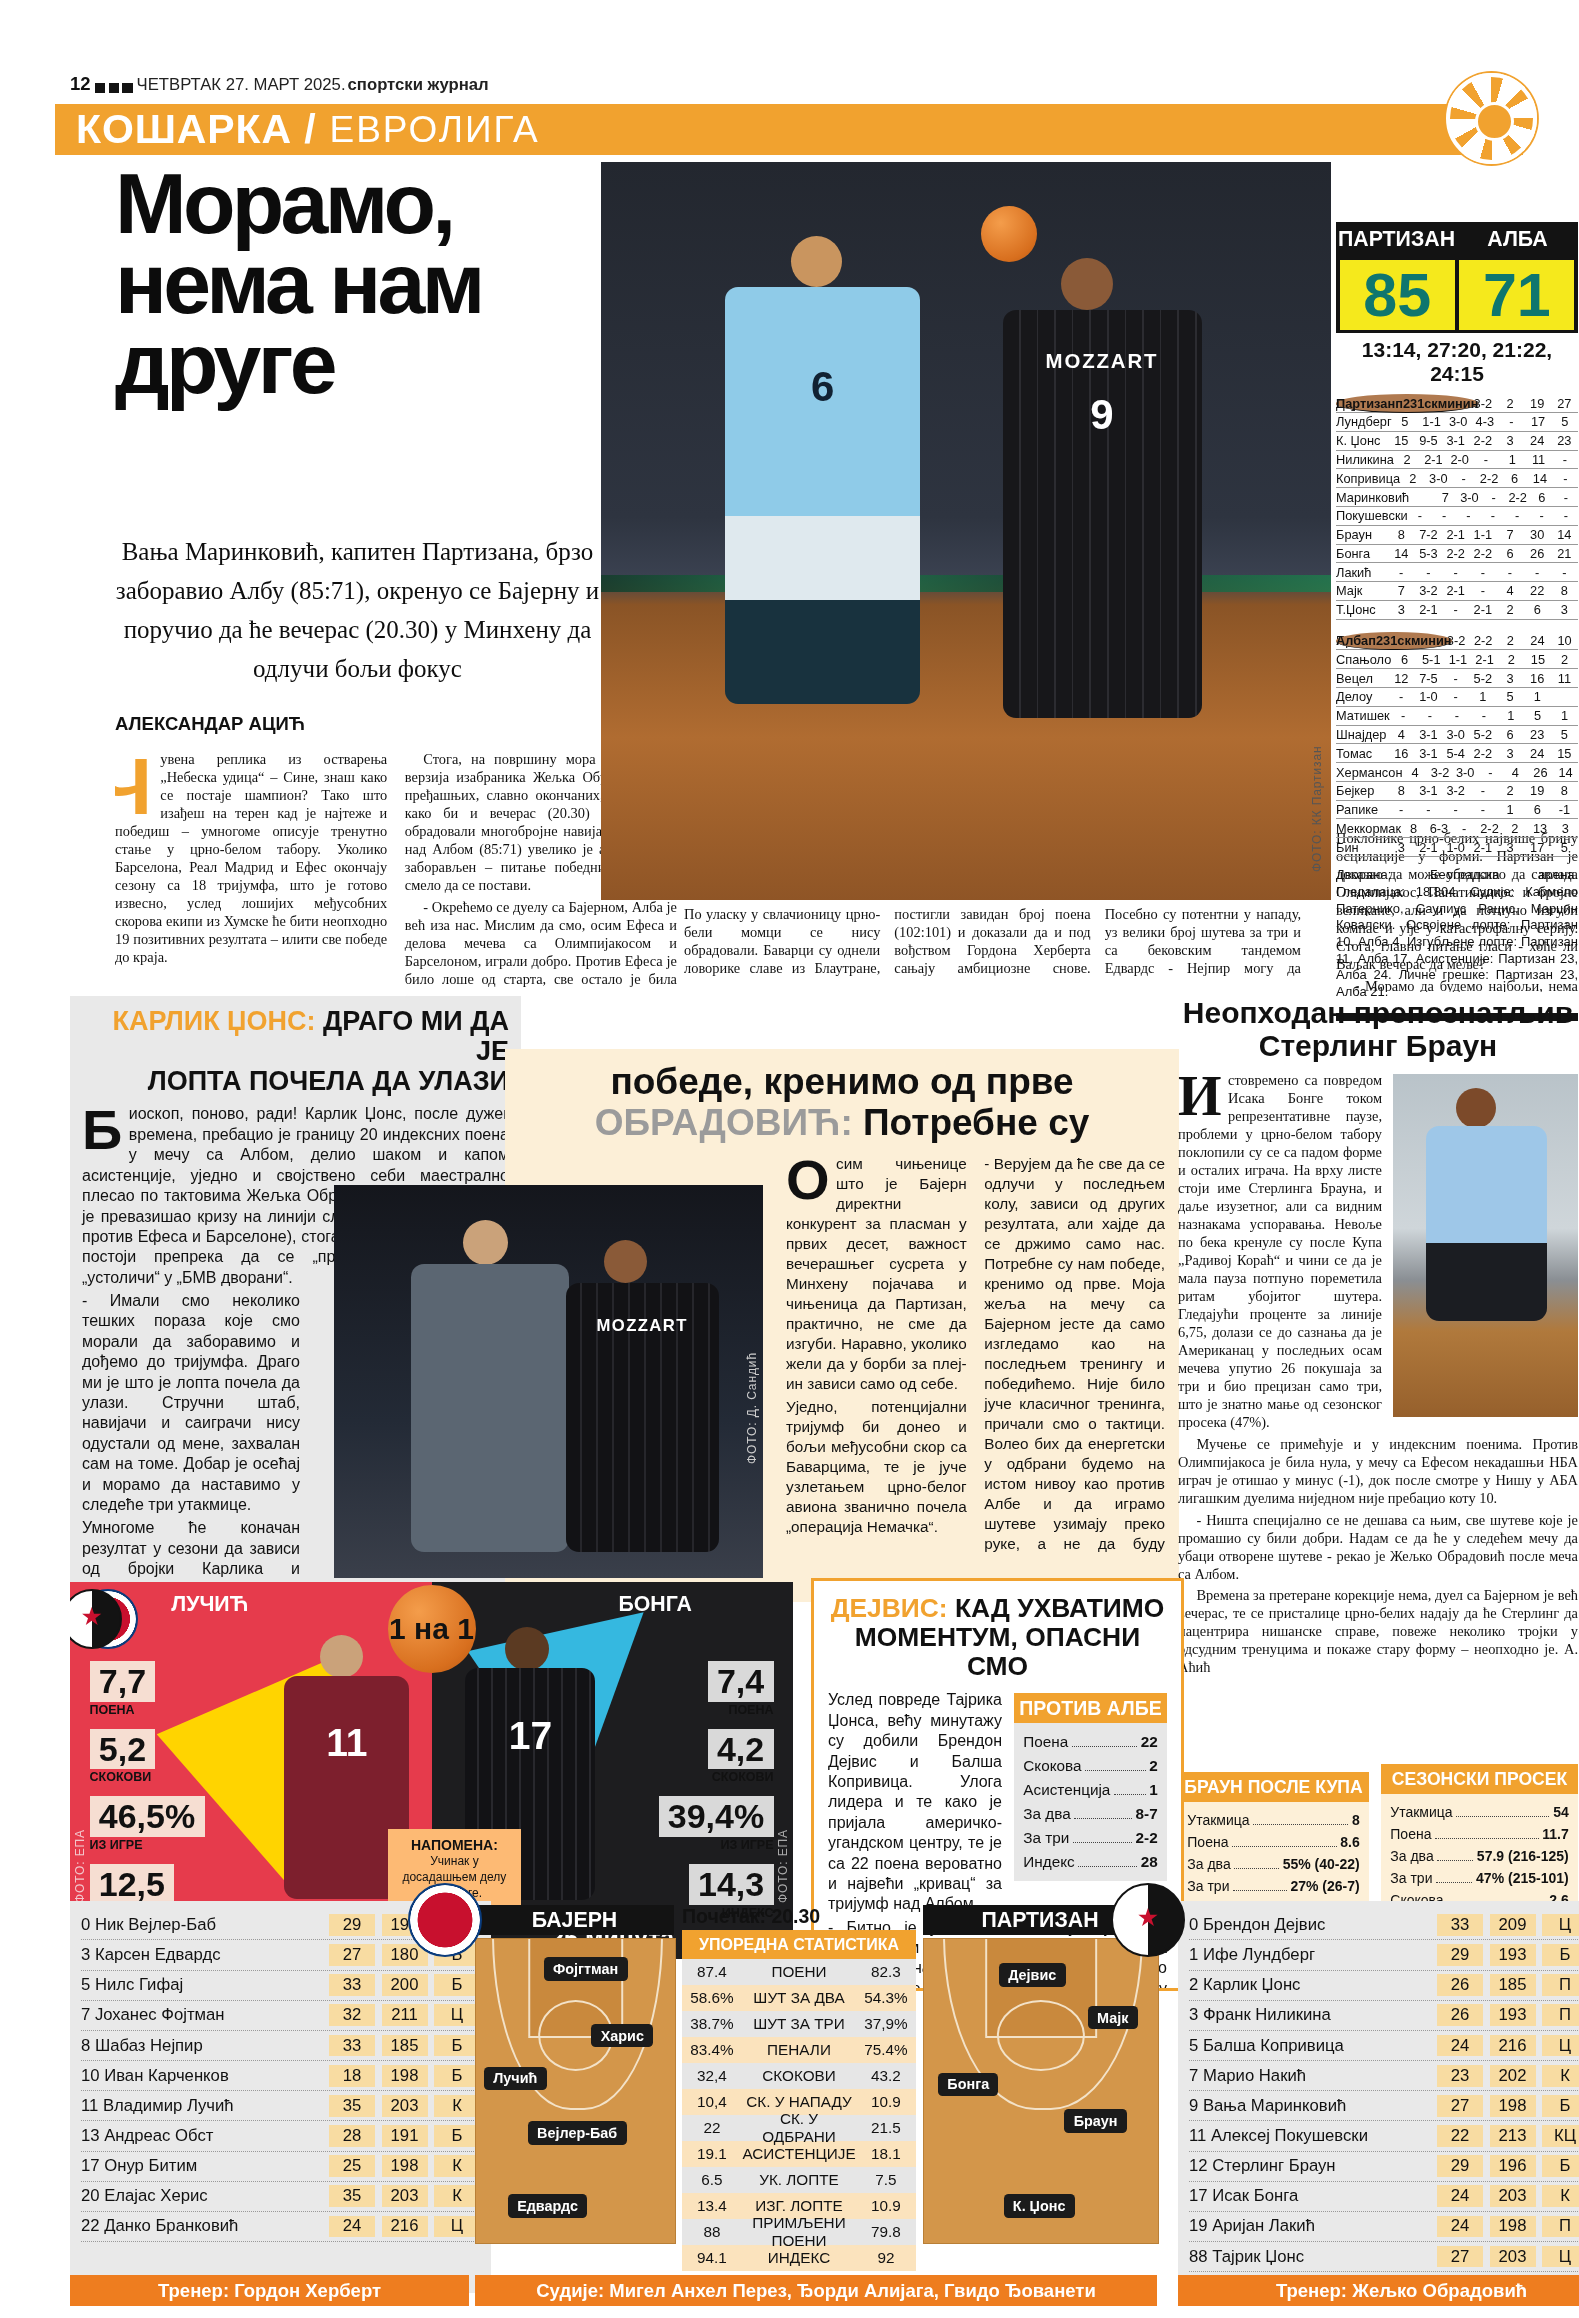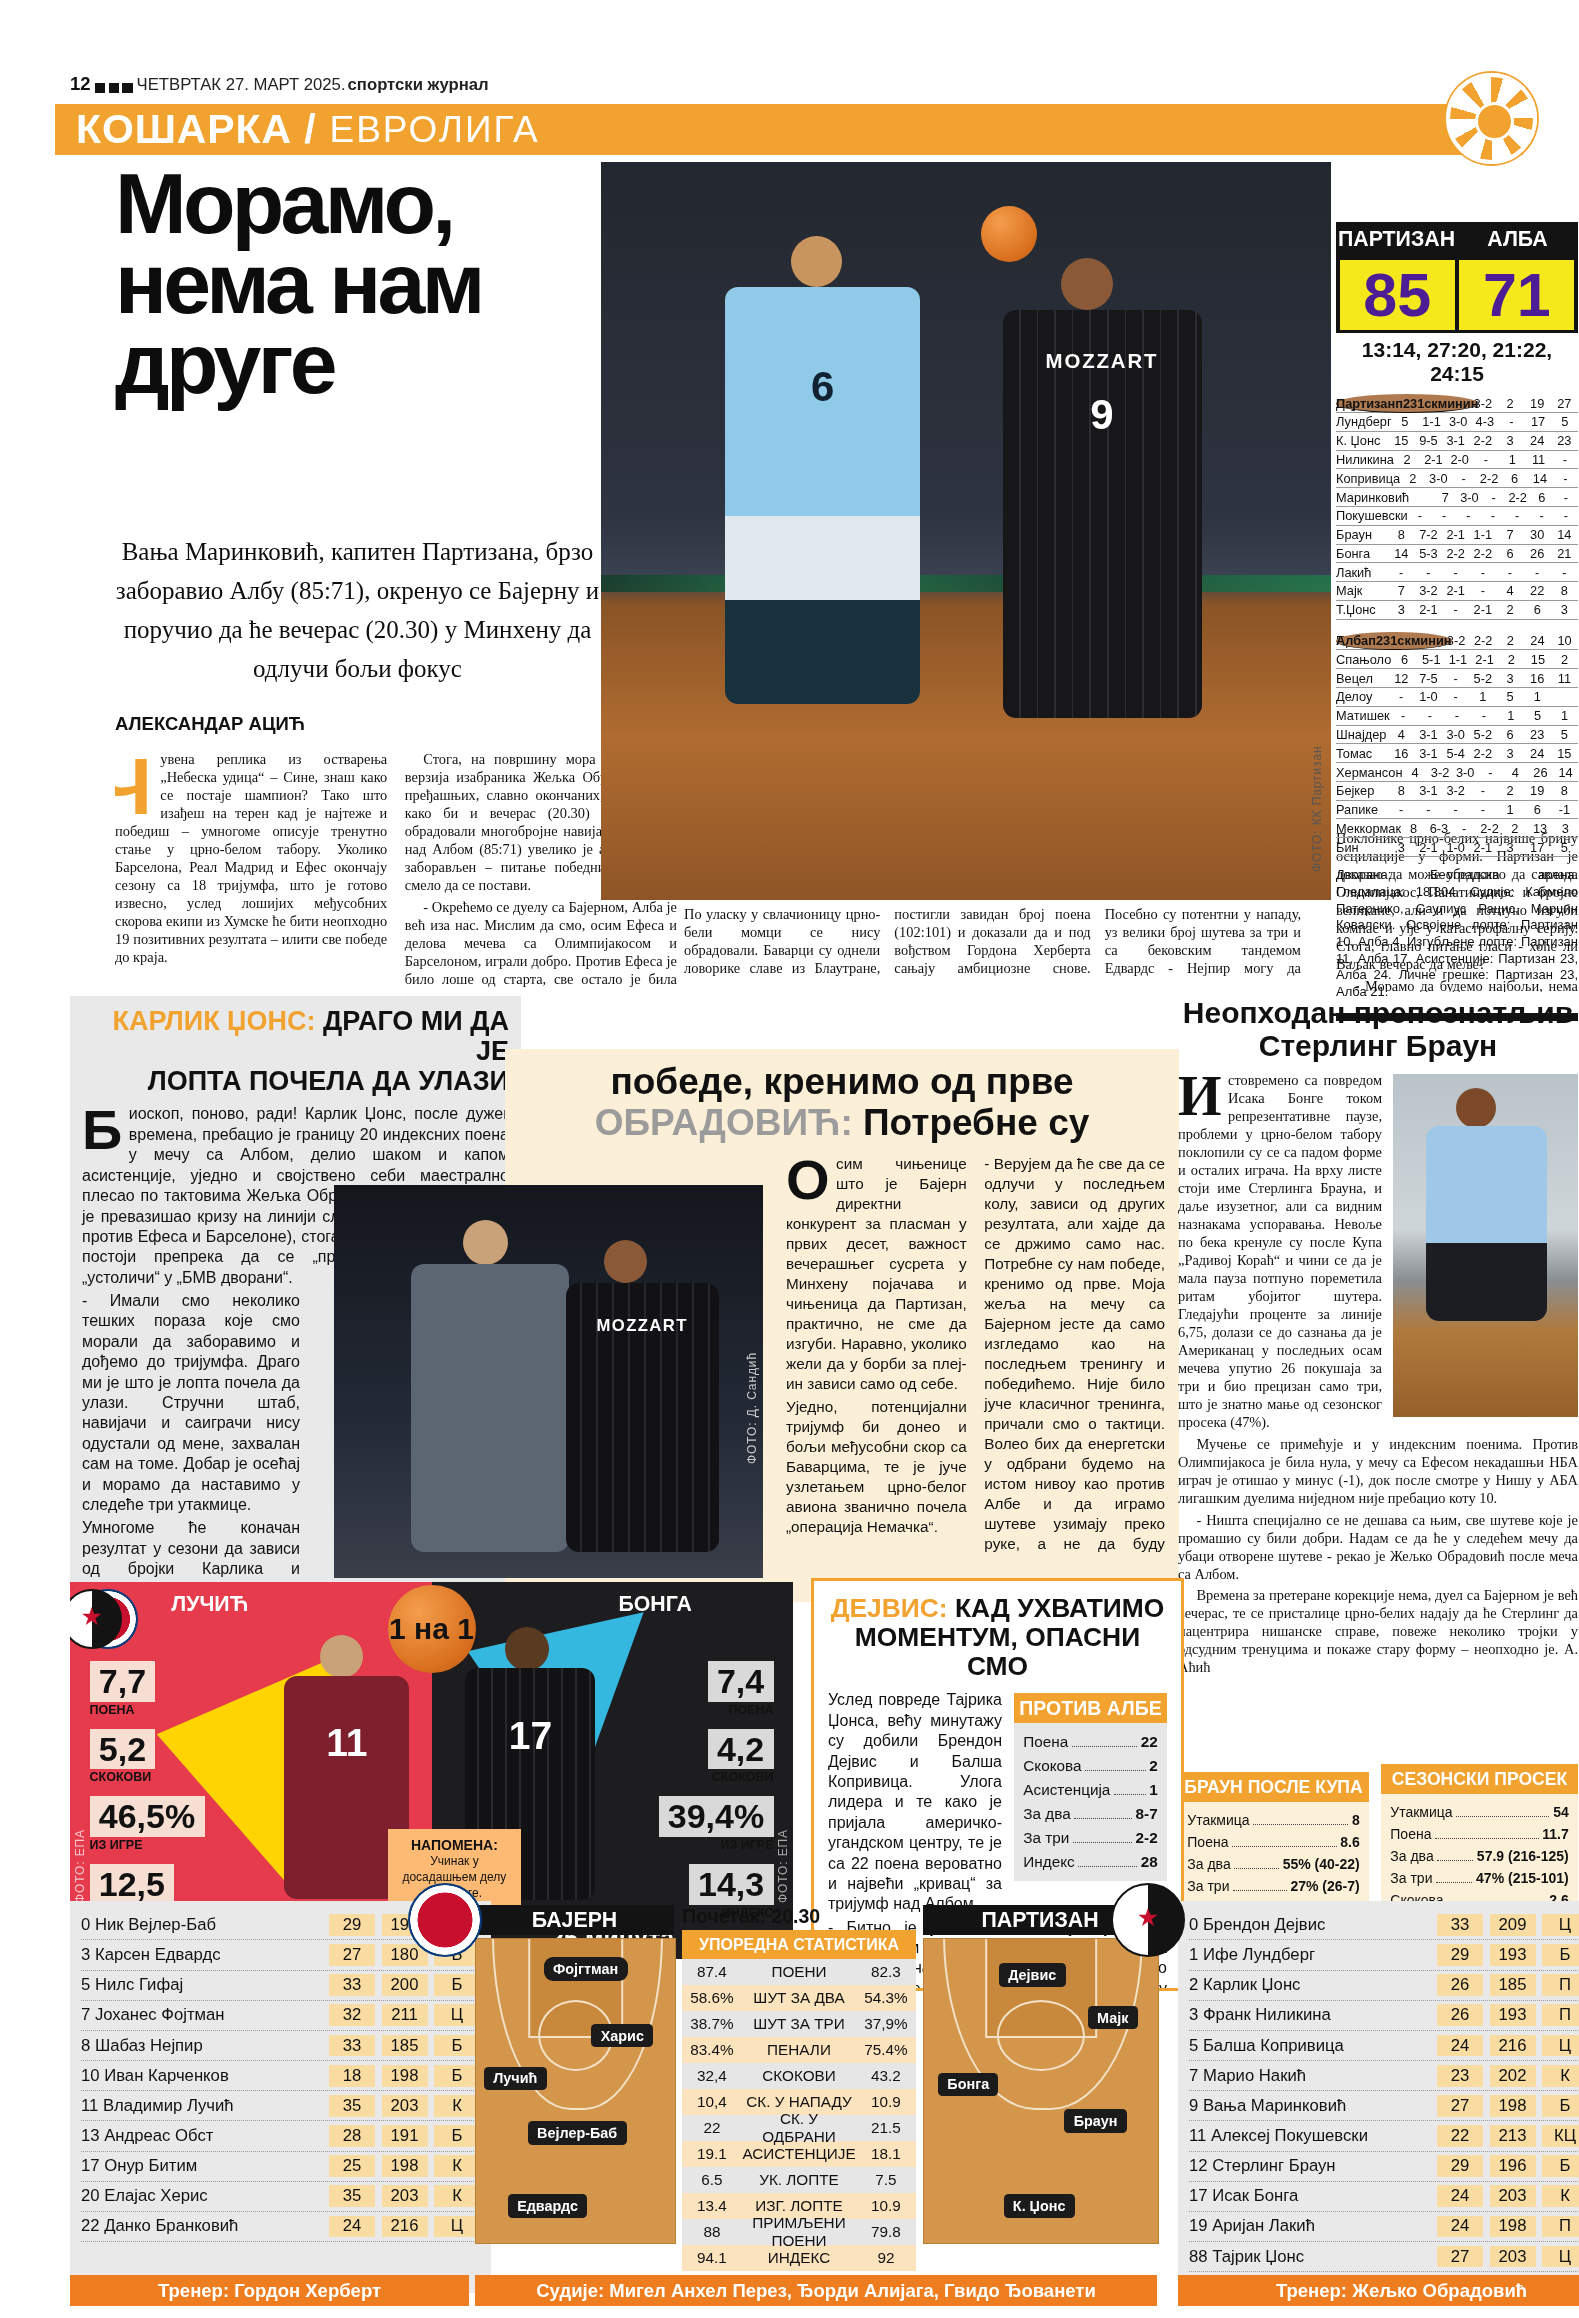--- a/index.html
+++ b/index.html
@@ -33,21 +33,21 @@
   .led{position:absolute;left:0;right:0;top:56%;height:16.7px;background:linear-gradient(90deg,#123c2a,#1f7a4d 30%,#164a33 60%,#1f7a4d);opacity:.85;}
   .head{position:absolute;border-radius:50%;background:#b07a50;}
   .torso{position:absolute;border-radius:13px;}
   .jerseynum{position:absolute;width:100%;text-align:center;font-weight:900;color:#fff;}
   .ball{position:absolute;border-radius:50%;background:radial-gradient(circle at 35% 30%,#f49d4b,#d86f1e 70%,#b85812);}
   .vcredit{writing-mode:vertical-rl;transform:rotate(180deg);font-size:12px;color:#555;letter-spacing:0.9px;}
   
   .teambar{display:flex;background:#131313;color:#fff;font-weight:900;font-size:21.3px;height:34px;align-items:center;}
   .teambar span{flex:1;text-align:center;}
   .scorebox{display:flex;background:#131313;padding:3.7px;gap:4.6px;}
-  .scorebox .s{flex:1;background:#f5e91c;color:#4c1d95;font-weight:900;font-size:61px;display:flex;align-items:center;justify-content:center;height:70px;}
+  .scorebox .s{flex:1;background:#f5e91c;color:#0f766e;font-weight:900;font-size:61px;display:flex;align-items:center;justify-content:center;height:70px;}
   .quarters{font-weight:700;font-size:21px;text-align:center;margin-top:4.6px;}
   .sttable{font-size:12.8px;}
   .sttable .tr{display:flex;border-bottom:0.9px solid #999;padding:1.4px 0;}
   .sttable .tr.head{border-bottom:1.9px solid #111;font-weight:700;}
   .sttable .td{flex:1;text-align:center;}
   .sttable .td.name{flex:1.9;text-align:left;}
   .bsfooter{font-size:13px;line-height:16.7px;margin-top:10.2px;}
   .endbar{height:8.3px;background:#131313;margin-top:12px;}
   
   .graybox{background:#e9e9e9;padding:10.2px 12px;}
@@ -761,21 +761,21 @@
       </div>
   </div>
   <div class="abs crest bayern" style="left:408px;top:1883px;width:70px;height:70px;z-index:5;"></div>
   <div class="abs coachbar" style="left:70px;top:2275px;width:399px;height:31px;">Тренер: Гордон Херберт</div>
 
   <div class="abs blackbar" style="left:475px;top:1905px;width:199px;height:30px;">БАЈЕРН</div>
   <div class="abs court" style="left:475px;top:1938px;width:199px;height:304px;">
     <div class="paint"></div>
       <div class="arc"></div>
       <div class="three"></div>
-    <div class="pospill" style="left:34%;top:6%;border-radius:9px;">Фојгтман</div>
+    <div class="pospill" style="left:34%;top:6%;">Фојгтман</div>
     <div class="pospill" style="left:58%;top:28%;">Харис</div>
     <div class="pospill" style="left:4%;top:42%;">Лучић</div>
     <div class="pospill" style="left:26%;top:60%;">Вејлер-Баб</div>
     <div class="pospill" style="left:16%;top:84%;">Едвардс</div>
   </div>
 
   <div class="abs startlbl" style="left:682px;top:1905px;">Почетак: 20.30</div>
   <div class="abs cmp" style="left:682px;top:1930px;width:234px;">
     <div class="chead">УПОРЕДНА СТАТИСТИКА</div>
     <div>

